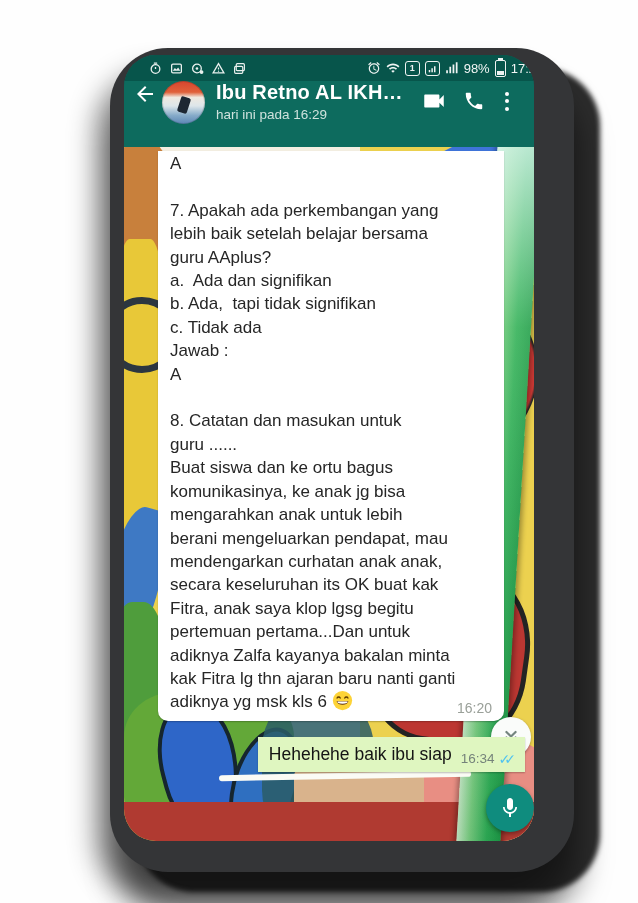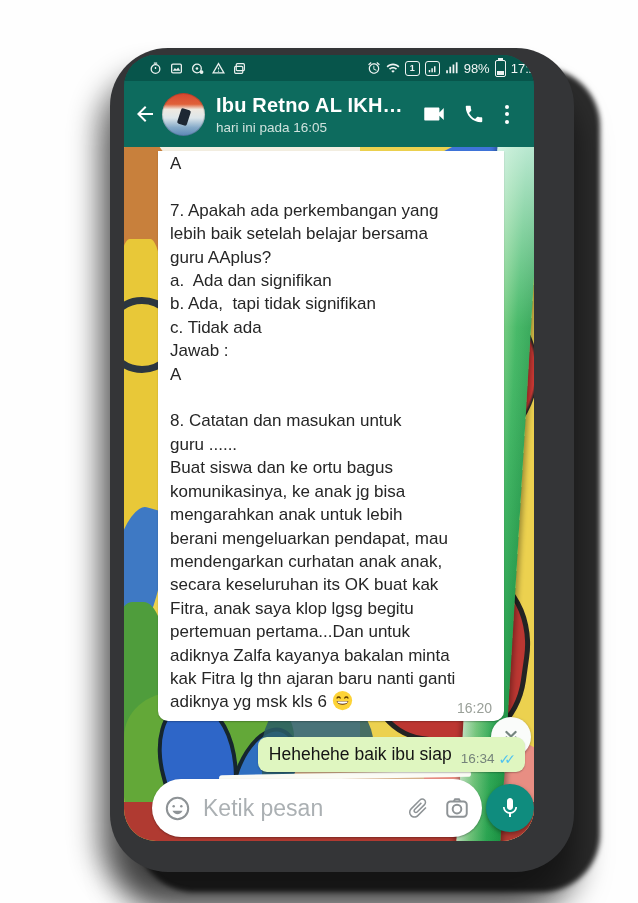--- a/index.html
+++ b/index.html
@@ -37,21 +37,21 @@
     width:13px;height:13px;border:1.4px solid #eef3f2;border-radius:3px;
     display:inline-flex;align-items:center;justify-content:center;
     font-size:9px;font-weight:bold;color:#eef3f2;line-height:1;
   }
   .battery{position:relative;width:9px;height:15px;border:1.4px solid #eef3f2;border-radius:2px;}
   .battery:before{content:"";position:absolute;left:2px;right:2px;top:-3px;height:2px;background:#eef3f2;}
   .battery:after{content:"";position:absolute;left:1px;right:1px;bottom:1px;height:4px;background:#eef3f2;}
 
   
   .chatheader{
-    height:66px;background:#0d6b5e;display:flex;align-items:center;
+    height:66px;background:#0d6b5e;display:flex;align-items:flex-start;
     padding:0 14px 0 8px;color:#fff;
   }
   .backbtn{width:26px;height:26px;flex:0 0 auto;display:flex;align-items:center;justify-content:center;}
   .avatar{
     width:43px;height:43px;border-radius:50%;flex:0 0 auto;margin-left:4px;overflow:hidden;position:relative;
     background:linear-gradient(180deg,#d6452f 0%,#e0613a 26%,#efe9e0 38%,#dde6ea 58%,#86abc9 80%,#5b85b5 100%);
     box-shadow:inset 0 0 0 1px rgba(0,0,0,.15);
   }
   .avatar:after{
     content:"";position:absolute;left:17px;top:16px;width:10px;height:16px;
@@ -104,21 +104,21 @@
     padding:1px 8px 7px 12px;box-shadow:0 1px 1.5px rgba(0,0,0,.25);
   }
   .msg-in .mtext{
     white-space:pre-wrap;font-size:17px;line-height:23.4px;color:#262626;display:inline;
   }
   .emoji{display:inline-block;width:21px;height:21px;vertical-align:-4px;margin-left:5px;}
   .msg-time-in{position:absolute;right:12px;bottom:5px;font-size:14px;color:#9aa099;}
 
   .msg-out{
     position:absolute;right:9px;top:590px;height:35px;z-index:6;
-    background:#dff6c0;border-radius:9px;display:inline-flex;align-items:center;
+    background:#dff6c0;border-radius:0;display:inline-flex;align-items:center;
     padding:0 9px 0 11px;box-shadow:0 1px 1.5px rgba(0,0,0,.25);
   }
   .msg-out .mtext{font-size:17.5px;color:#141414;white-space:nowrap;}
   .msg-time-out{font-size:13.5px;color:#75837a;margin-left:9px;margin-top:8px;white-space:nowrap;}
   .ticks{font-size:14px;font-weight:bold;color:#4fc3f0;letter-spacing:-6px;margin-left:4px;margin-top:8px;padding-right:6px;}
 
   .scrollbtn{
     position:absolute;left:367px;top:570px;width:40px;height:40px;border-radius:50%;z-index:5;
     background:#fafcfa;box-shadow:0 1px 3px rgba(0,0,0,.35);
     display:flex;align-items:center;justify-content:center;
@@ -214,21 +214,21 @@
 
       <div class="chatheader">
         <span class="backbtn">
           <svg width="24" height="24" viewBox="0 0 24 24" fill="#ffffff">
               <path d="M20 11H7.83l5.59-5.59L12 4l-8 8 8 8 1.41-1.41L7.83 13H20v-2z"></path>
             </svg>
         </span>
         <div class="avatar"></div>
         <div class="hdr-texts">
           <div class="hdr-title">Ibu Retno AL IKH…</div>
-          <div class="hdr-sub">hari ini pada 16:05</div>
+          <div class="hdr-sub">hari ini pada 16:29</div>
         </div>
         <div class="hdr-actions">
           <span class="hdr-btn">
             <svg width="26" height="26" viewBox="0 0 24 24" fill="#ffffff">
                 <path d="M17 10.5V7c0-.55-.45-1-1-1H4c-.55 0-1 .45-1 1v10c0 .55.45 1 1 1h12c.55 0 1-.45 1-1v-3.5l4 4v-11l-4 4z"></path>
               </svg>
           </span>
           <span class="hdr-btn">
             <svg width="22" height="22" viewBox="0 0 24 24" fill="#ffffff">
                 <path d="M6.62 10.79c1.44 2.83 3.76 5.14 6.59 6.59l2.2-2.2c.27-.27.67-.36 1.02-.24 1.12.37 2.33.57 3.57.57.55 0 1 .45 1 1V20c0 .55-.45 1-1 1-9.39 0-17-7.61-17-17 0-.55.45-1 1-1h3.5c.55 0 1 .45 1 1 0 1.25.2 2.45.57 3.57.11.35.03.74-.25 1.02l-2.2 2.2z"></path>
@@ -309,43 +309,20 @@
               <path d="M7 12.5l5 5 5-5"></path>
             </svg>
         </div>
 
         <div class="msg-out">
           <span class="mtext">Hehehehe baik ibu siap</span>
           <span class="msg-time-out">16:34</span>
           <span class="ticks">✓✓</span>
         </div>
 
-        <div class="composer-pill">
-          <span class="tool">
-            <svg width="27" height="27" viewBox="0 0 24 24" fill="none" stroke="#8e9396" stroke-width="1.8">
-                <circle cx="12" cy="12" r="9.5"></circle>
-                <circle cx="8.6" cy="10" r="1.1" fill="#8e9396" stroke="none"></circle>
-                <circle cx="15.4" cy="10" r="1.1" fill="#8e9396" stroke="none"></circle>
-                <path d="M7.5 14c1.1 2 2.6 3 4.5 3s3.4-1 4.5-3z" fill="#8e9396" stroke="none"></path>
-              </svg>
-          </span>
-          <span class="inputtext">Ketik pesan</span>
-          <span class="tool clip">
-            <svg width="24" height="24" viewBox="0 0 24 24" fill="#8e9396" transform="rotate(45)">
-                <path d="M16.5 6v11.5c0 2.21-1.79 4-4 4s-4-1.79-4-4V5c0-1.38 1.12-2.5 2.5-2.5s2.5 1.12 2.5 2.5v10.5c0 .55-.45 1-1 1s-1-.45-1-1V6H10v9.5c0 1.38 1.12 2.5 2.5 2.5s2.5-1.12 2.5-2.5V5c0-2.21-1.79-4-4-4S7 2.79 7 5v12.5c0 3.04 2.46 5.5 5.5 5.5s5.5-2.46 5.5-5.5V6h-1.5z"></path>
-              </svg>
-          </span>
-          <span class="tool">
-            <svg width="26" height="26" viewBox="0 0 24 24" fill="none" stroke="#8e9396" stroke-width="1.8">
-                <rect x="3" y="6" width="18" height="14" rx="3"></rect>
-                <circle cx="12" cy="13" r="4"></circle>
-                <path d="M9 6l1.2-2h3.6L15 6"></path>
-              </svg>
-          </span>
-        </div>
 
         <div class="fab">
           <svg width="24" height="24" viewBox="0 0 24 24" fill="#ffffff">
               <path d="M12 14c1.66 0 3-1.34 3-3V5c0-1.66-1.34-3-3-3S9 3.34 9 5v6c0 1.66 1.34 3 3 3zm5.3-3c0 3-2.54 5.1-5.3 5.1S6.7 14 6.7 11H5c0 3.41 2.72 6.23 6 6.72V21h2v-3.28c3.28-.48 6-3.3 6-6.72h-1.7z"></path>
             </svg>
         </div>
 
       </div>
     </div>
   </div>

